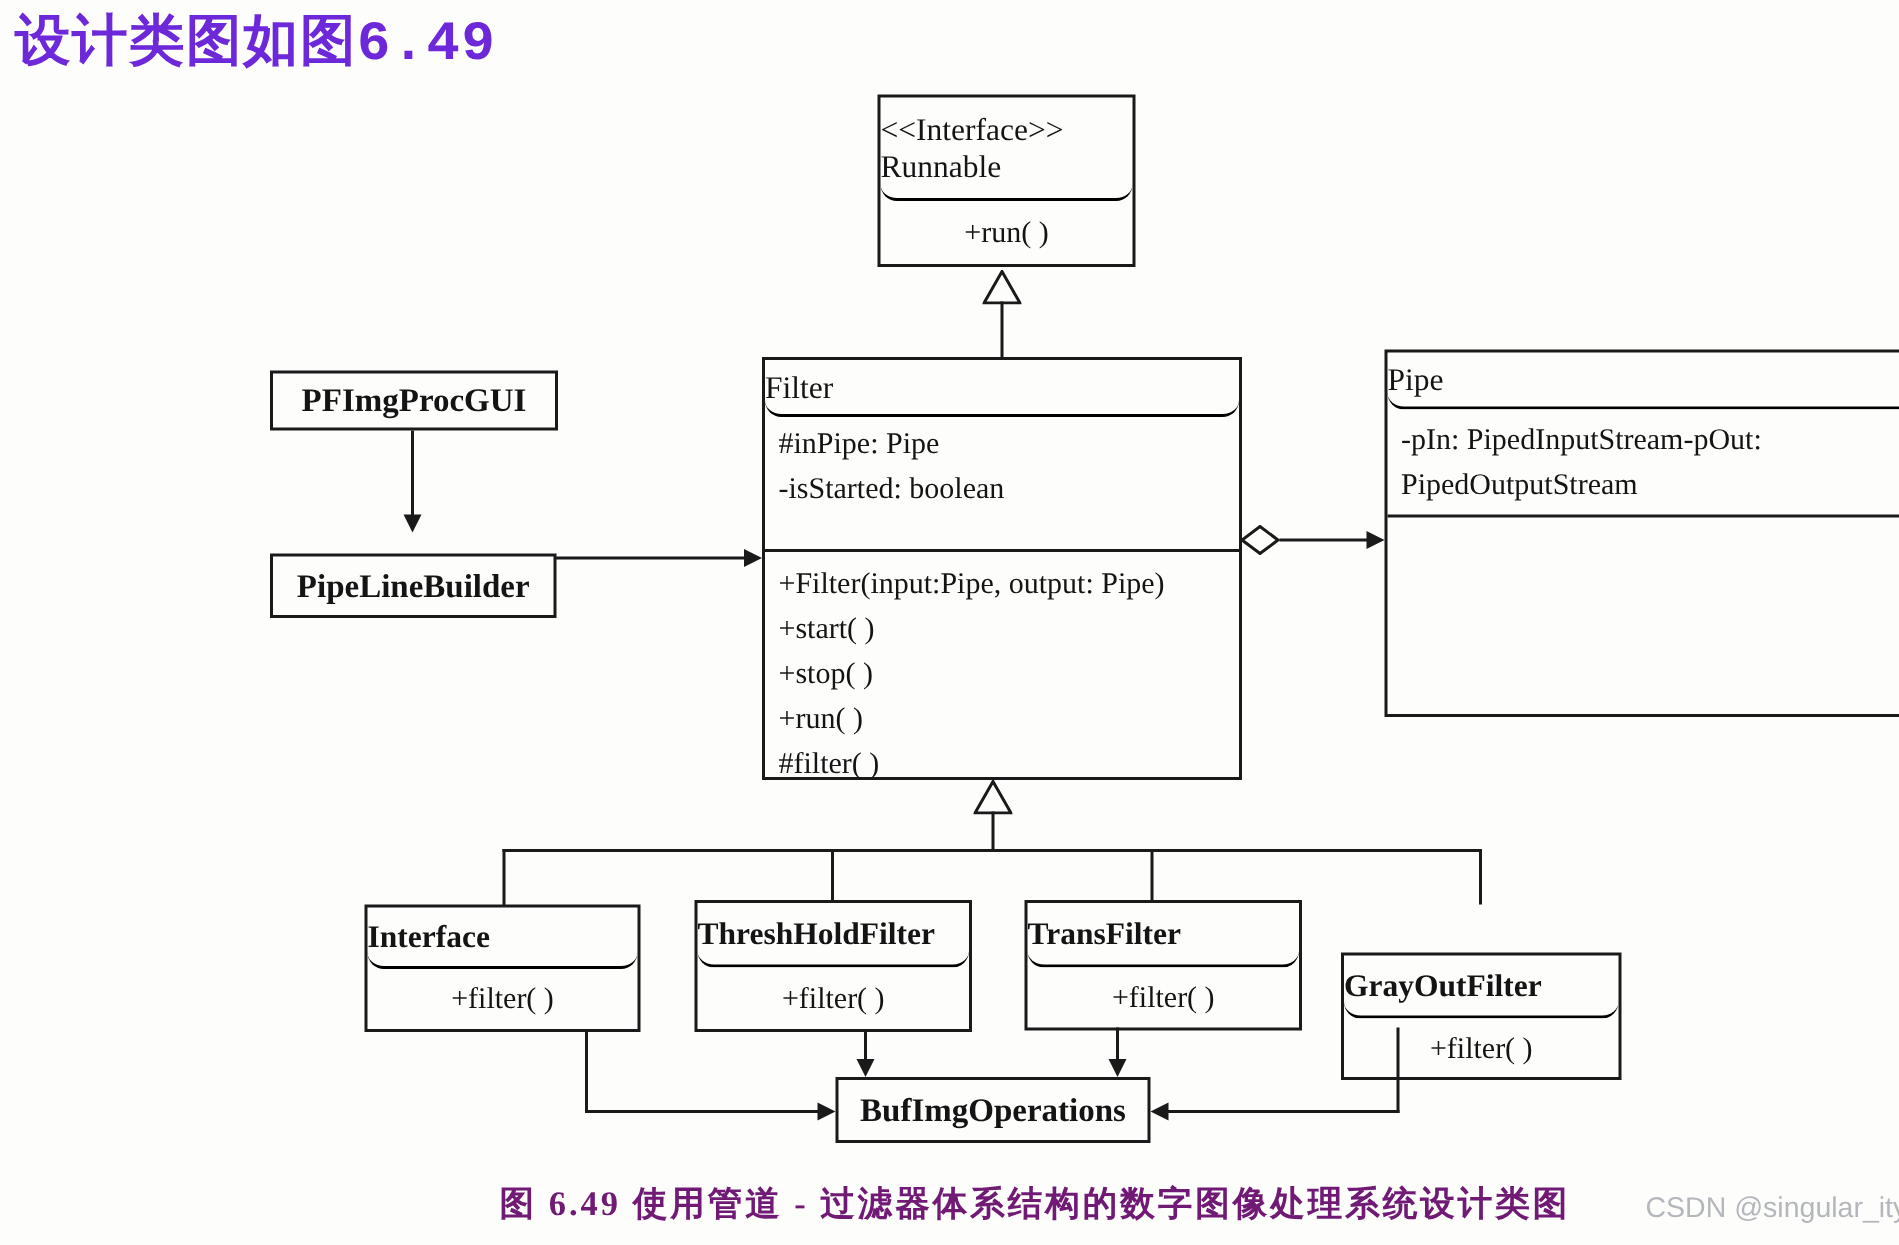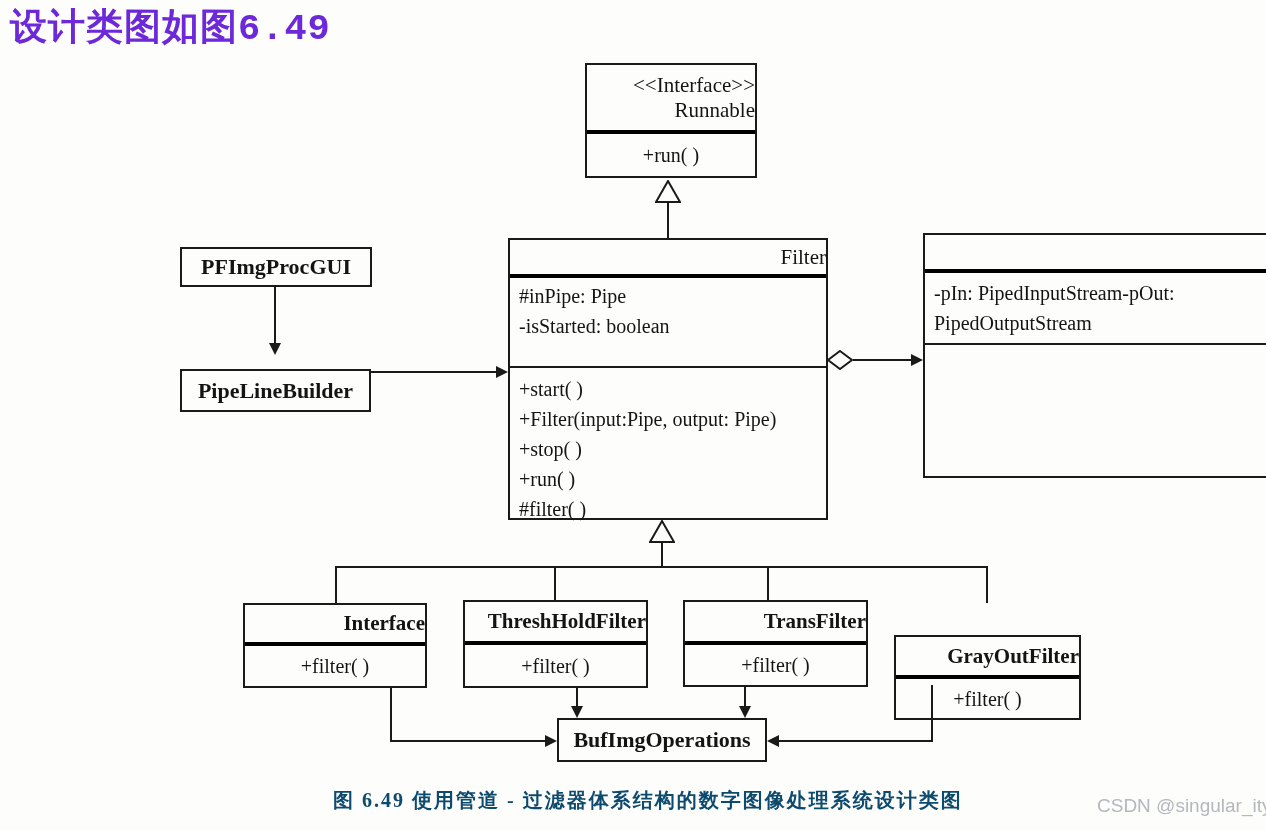--- a/index.html
+++ b/index.html
@@ -2,30 +2,30 @@
 <html><head>
 <meta charset="utf-8">
 <style>
   html,body{margin:0;padding:0;}
   body{background:#f6f6f4;font-family:"Liberation Serif",serif;}
   .page{position:relative;width:1266px;height:830px;background:#fdfdfc;overflow:hidden;}
 
   
   .doc-title{position:absolute;left:10px;top:2px;font-size:37px;font-weight:800;
              color:#6d28d9;font-family:Liberation Mono, monospace;letter-spacing:1px;}
-  .caption{position:absolute;left:333px;top:787px;font-size:20px;font-weight:700;
-           color:#0c4a6e;white-space:nowrap;letter-spacing:2px;}
+  .caption{position:absolute;left:333px;top:787px;font-size:23px;font-weight:700;
+           color:#701a75;white-space:nowrap;letter-spacing:2px;}
   .watermark{position:absolute;left:1097px;top:795px;font-size:19px;color:#b4b7bb;
              font-family:"Liberation Sans",sans-serif;white-space:nowrap;}
 
   
   .cls{position:absolute;box-sizing:border-box;border:2px solid #1a1a1a;background:#fdfdfc;
        color:#141414;display:flex;flex-direction:column;}
-  .cname{display:flex;flex-direction:column;align-items:flex-end;justify-content:center;
-         border-bottom:4px solid #000000;font-size:21px;box-sizing:border-box;flex:0 0 auto;}
+  .cname{display:flex;flex-direction:column;align-items:flex-start;justify-content:center;
+         border-bottom:2px solid #000000;font-size:21px;box-sizing:border-box;flex:0 0 auto;border-radius:11px;}
   .cname .nm{line-height:1.15;}
   .bold{font-weight:700;}
   .sect{box-sizing:border-box;border-bottom:2px solid #1a1a1a;padding:3px 9px;
         font-size:20px;flex:0 0 auto;overflow:visible;}
   .sect.last{border-bottom:none;flex:1 1 auto;}
   .sect .ln{line-height:30px;white-space:nowrap;}
   .sect.center{display:flex;align-items:center;justify-content:center;padding:0;}
   .solo{align-items:center;justify-content:center;display:flex;font-size:22px;font-weight:700;}
 
   
@@ -56,22 +56,22 @@
 
   <div class="cls" style="left:508px;top:238px;width:320px;height:282px">
     <div class="cname" style="height:38px">
       <div class="nm">Filter</div>
     </div>
     <div class="sect" style="height:90px">
       <div class="ln">#inPipe: Pipe</div>
       <div class="ln">-isStarted: boolean</div>
     </div>
     <div class="sect last" style="padding-top:6px">
+      <div class="ln">+Filter(input:Pipe, output: Pipe)</div>
       <div class="ln">+start( )</div>
-      <div class="ln">+Filter(input:Pipe, output: Pipe)</div>
       <div class="ln">+stop( )</div>
       <div class="ln">+run( )</div>
       <div class="ln">#filter( )</div>
     </div>
   </div>
 
   <div class="cls" style="left:923px;top:233px;width:395px;height:245px">
     <div class="cname" style="height:38px">
       <div class="nm">Pipe</div>
     </div>

